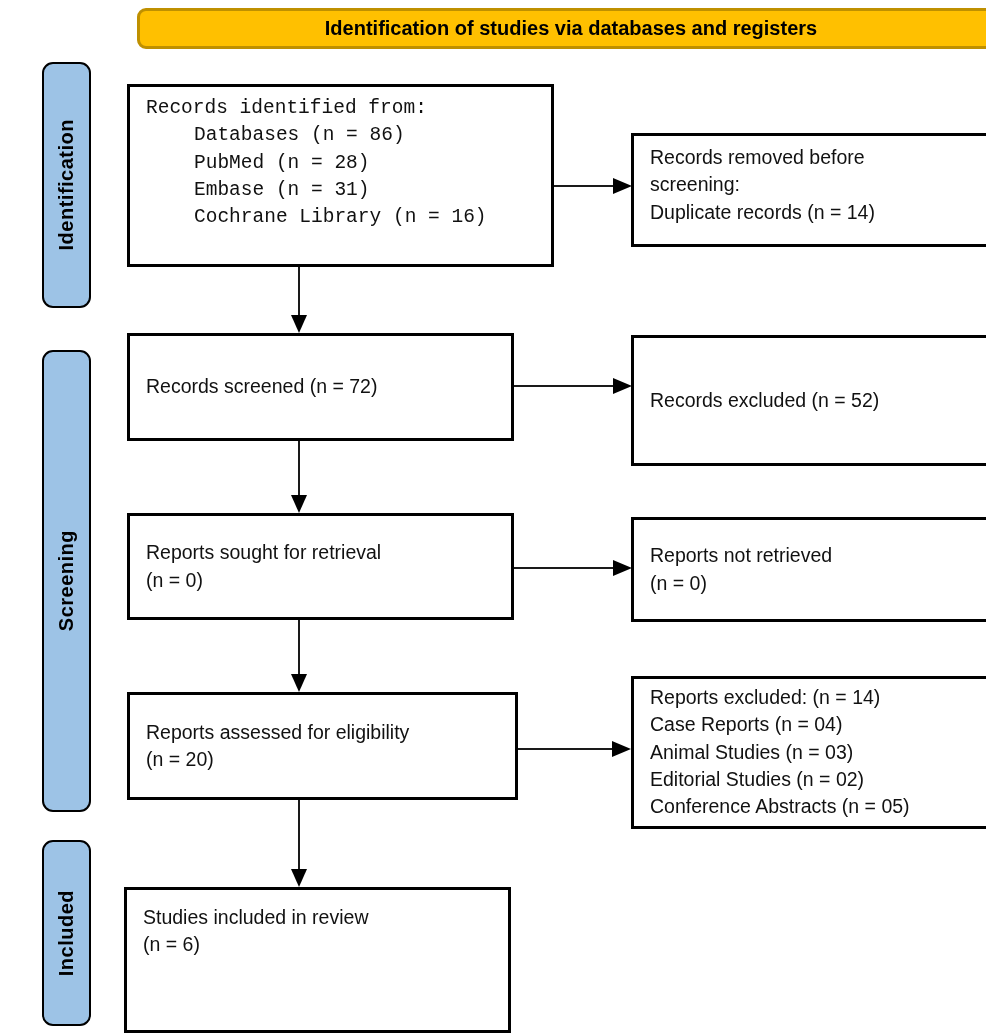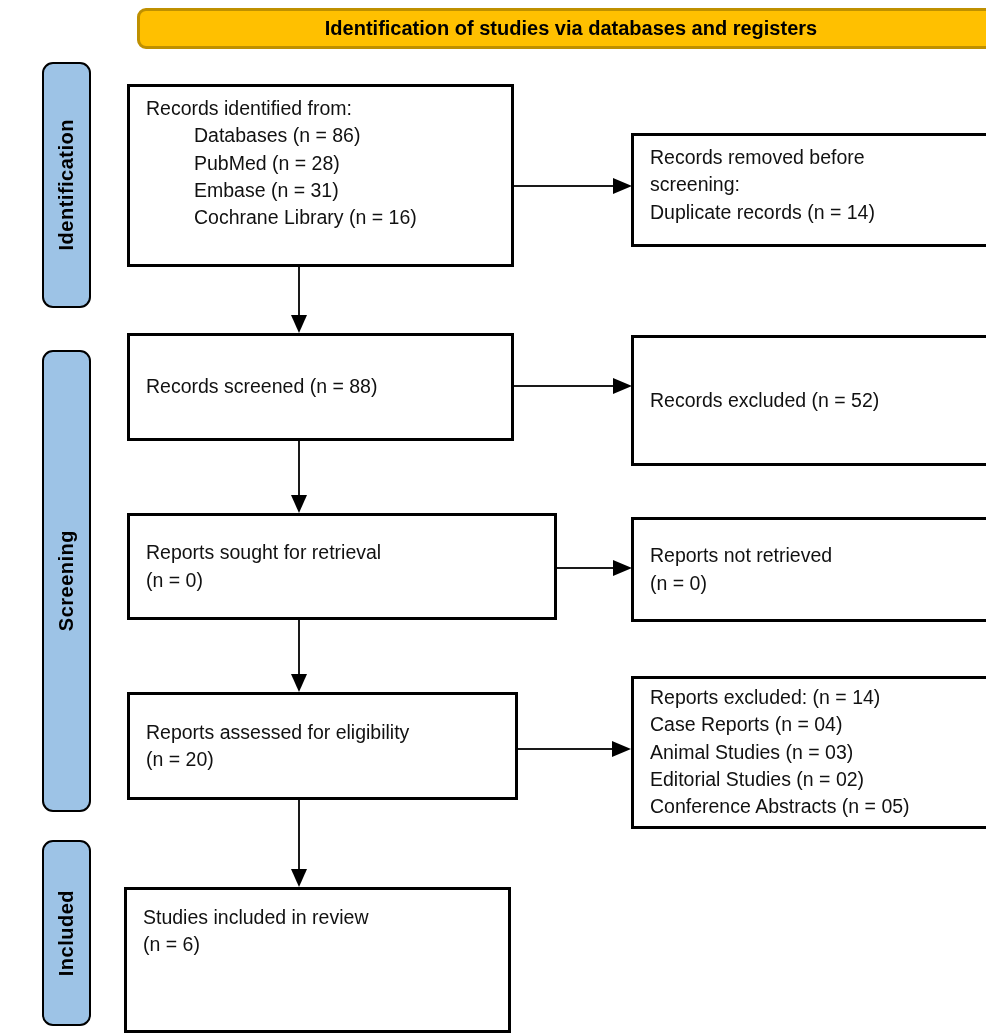--- a/index.html
+++ b/index.html
@@ -66,25 +66,25 @@
   }
   .box .ln { white-space: nowrap; }
   .box .indent { padding-left: 48px; }
   .pad { padding: 8px 8px 0 16px; }
   .vcenter {
     display: flex;
     flex-direction: column;
     justify-content: center;
     padding-left: 16px;
   }
-  #box-records-identified { left: 95px;  top: 84px;  width: 387px; height: 183px; }
+  #box-records-identified { left: 95px;  top: 84px;  width: 427px; height: 183px; font-family: Liberation Mono, monospace; }
   #box-records-removed    { left: 599px; top: 133px; width: 380px; height: 114px; padding-top: 8px; }
   #box-records-screened   { left: 95px;  top: 333px; width: 387px; height: 108px; }
   #box-records-excluded   { left: 599px; top: 335px; width: 380px; height: 131px; }
-  #box-reports-sought     { left: 95px;  top: 513px; width: 430px; height: 107px; }
+  #box-reports-sought     { left: 95px;  top: 513px; width: 387px; height: 107px; }
   #box-reports-not-retrieved { left: 599px; top: 517px; width: 380px; height: 105px; }
   #box-reports-assessed   { left: 95px;  top: 692px; width: 391px; height: 108px; }
   #box-reports-excluded   { left: 599px; top: 676px; width: 380px; height: 153px; padding-top: 5px; }
   #box-studies-included   { left: 92px;  top: 887px; width: 387px; height: 146px; padding-top: 14px; }
   #stage-identification { top: 62px;  height: 246px; }
   #stage-screening      { top: 350px; height: 462px; }
   #stage-included       { top: 840px; height: 186px; }
 </style>
 </head>
 <body>
@@ -150,21 +150,21 @@
     <div class="ln indent">Cochrane Library (n = 16)</div>
   </div>
 
   <div class="box pad" id="box-records-removed">
     <div class="ln">Records removed before</div>
     <div class="ln">screening:</div>
     <div class="ln">Duplicate records (n = 14)</div>
   </div>
 
   <div class="box vcenter" id="box-records-screened">
-    <div class="ln">Records screened (n = 88)</div>
+    <div class="ln">Records screened (n = 72)</div>
   </div>
 
   <div class="box vcenter" id="box-records-excluded">
     <div class="ln">Records excluded (n = 52)</div>
   </div>
 
   <div class="box vcenter" id="box-reports-sought">
     <div class="ln">Reports sought for retrieval</div>
     <div class="ln">(n = 0)</div>
   </div>

